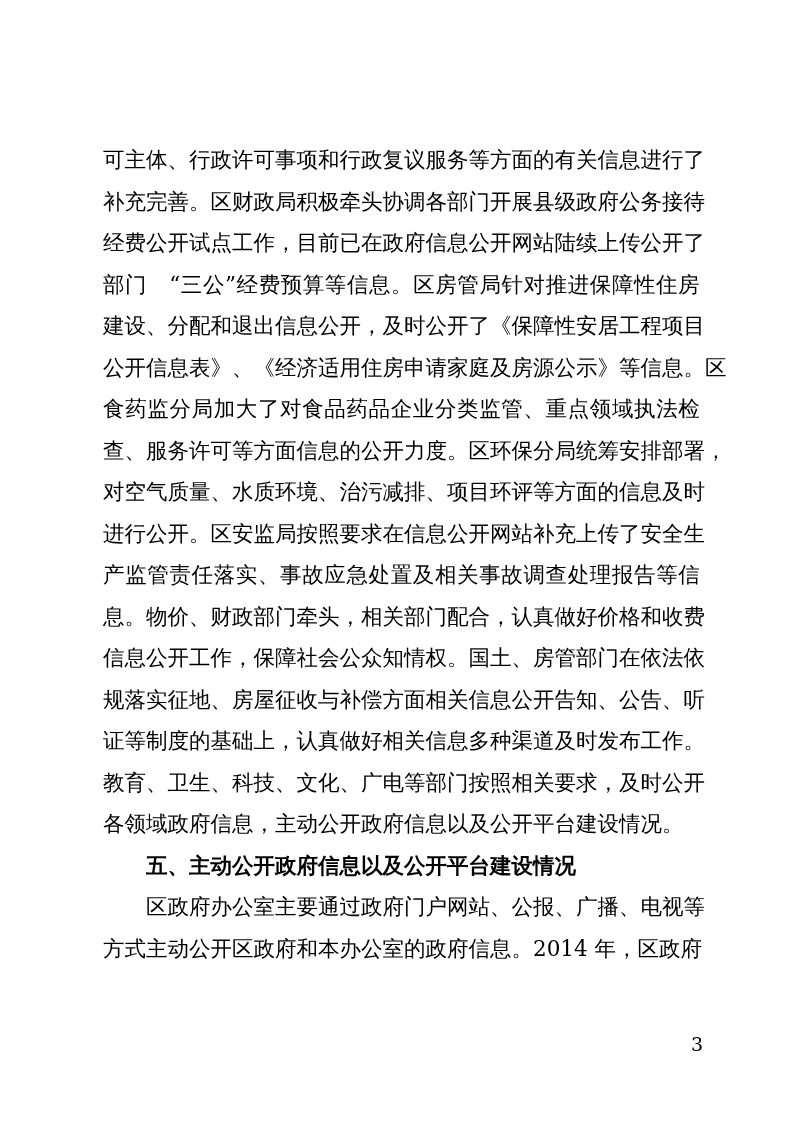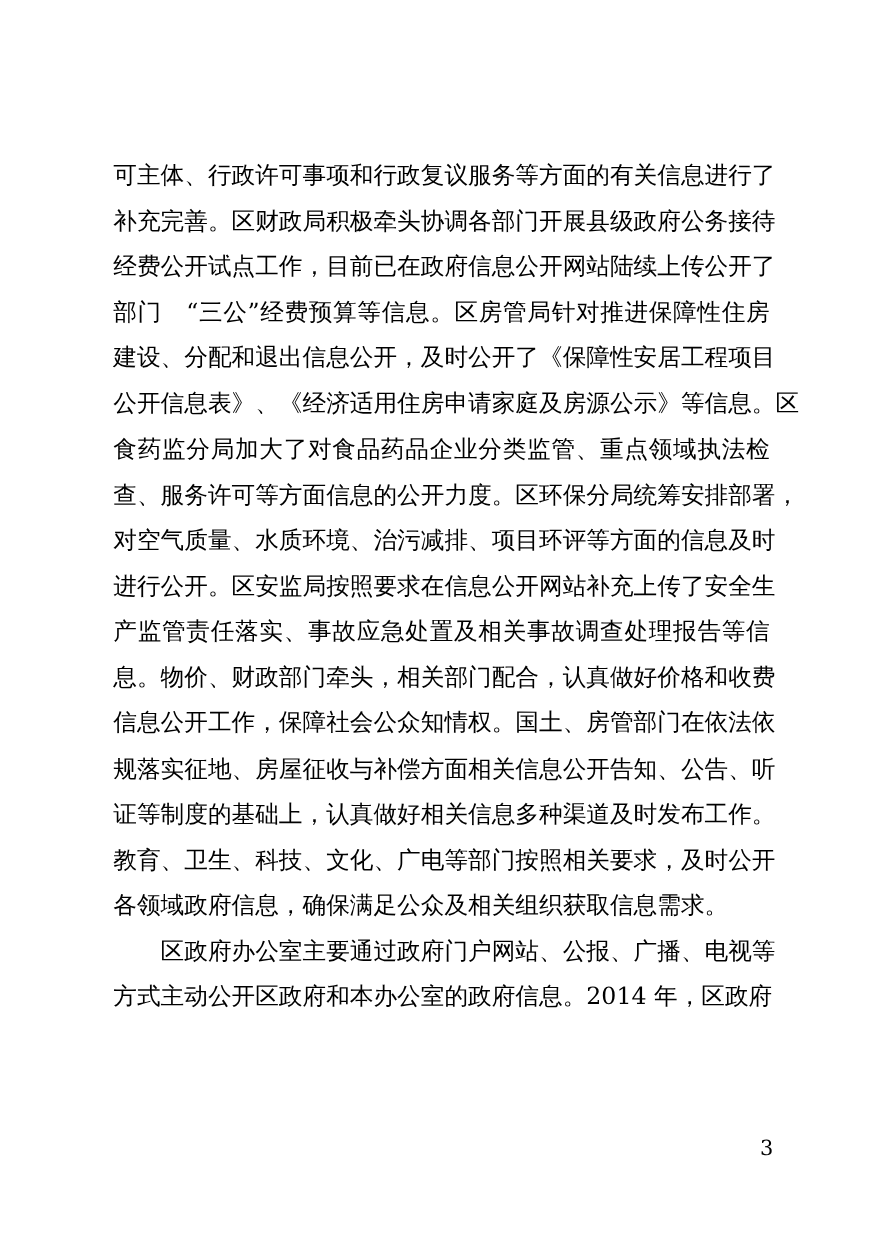--- a/index.html
+++ b/index.html
@@ -73,18 +73,19 @@
       <div class="line body justify"><span>食</span><span>药</span><span>监</span><span>分</span><span>局</span><span>加</span><span>大</span><span>了</span><span>对</span><span>食</span><span>品</span><span>药</span><span>品</span><span>企</span><span>业</span><span>分</span><span>类</span><span>监</span><span>管</span><span>、</span><span>重</span><span>点</span><span>领</span><span>域</span><span>执</span><span>法</span><span>检</span></div>
       <div class="line body justify"><span>查</span><span>、</span><span>服</span><span>务</span><span>许</span><span>可</span><span>等</span><span>方</span><span>面</span><span>信</span><span>息</span><span>的</span><span>公</span><span>开</span><span>力</span><span>度</span><span>。</span><span>区</span><span>环</span><span>保</span><span>分</span><span>局</span><span>统</span><span>筹</span><span>安</span><span>排</span><span>部</span><span>署</span><span>，</span></div>
       <div class="line body justify"><span>对</span><span>空</span><span>气</span><span>质</span><span>量</span><span>、</span><span>水</span><span>质</span><span>环</span><span>境</span><span>、</span><span>治</span><span>污</span><span>减</span><span>排</span><span>、</span><span>项</span><span>目</span><span>环</span><span>评</span><span>等</span><span>方</span><span>面</span><span>的</span><span>信</span><span>息</span><span>及</span><span>时</span></div>
       <div class="line body justify"><span>进</span><span>行</span><span>公</span><span>开</span><span>。</span><span>区</span><span>安</span><span>监</span><span>局</span><span>按</span><span>照</span><span>要</span><span>求</span><span>在</span><span>信</span><span>息</span><span>公</span><span>开</span><span>网</span><span>站</span><span>补</span><span>充</span><span>上</span><span>传</span><span>了</span><span>安</span><span>全</span><span>生</span></div>
       <div class="line body justify"><span>产</span><span>监</span><span>管</span><span>责</span><span>任</span><span>落</span><span>实</span><span>、</span><span>事</span><span>故</span><span>应</span><span>急</span><span>处</span><span>置</span><span>及</span><span>相</span><span>关</span><span>事</span><span>故</span><span>调</span><span>查</span><span>处</span><span>理</span><span>报</span><span>告</span><span>等</span><span>信</span></div>
       <div class="line body justify"><span>息</span><span>。</span><span>物</span><span>价</span><span>、</span><span>财</span><span>政</span><span>部</span><span>门</span><span>牵</span><span>头</span><span>，</span><span>相</span><span>关</span><span>部</span><span>门</span><span>配</span><span>合</span><span>，</span><span>认</span><span>真</span><span>做</span><span>好</span><span>价</span><span>格</span><span>和</span><span>收</span><span>费</span></div>
       <div class="line body justify"><span>信</span><span>息</span><span>公</span><span>开</span><span>工</span><span>作</span><span>，</span><span>保</span><span>障</span><span>社</span><span>会</span><span>公</span><span>众</span><span>知</span><span>情</span><span>权</span><span>。</span><span>国</span><span>土</span><span>、</span><span>房</span><span>管</span><span>部</span><span>门</span><span>在</span><span>依</span><span>法</span><span>依</span></div>
       <div class="line body justify"><span>规</span><span>落</span><span>实</span><span>征</span><span>地</span><span>、</span><span>房</span><span>屋</span><span>征</span><span>收</span><span>与</span><span>补</span><span>偿</span><span>方</span><span>面</span><span>相</span><span>关</span><span>信</span><span>息</span><span>公</span><span>开</span><span>告</span><span>知</span><span>、</span><span>公</span><span>告</span><span>、</span><span>听</span></div>
       <div class="line body justify"><span>证</span><span>等</span><span>制</span><span>度</span><span>的</span><span>基</span><span>础</span><span>上</span><span>，</span><span>认</span><span>真</span><span>做</span><span>好</span><span>相</span><span>关</span><span>信</span><span>息</span><span>多</span><span>种</span><span>渠</span><span>道</span><span>及</span><span>时</span><span>发</span><span>布</span><span>工</span><span>作</span><span>。</span></div>
       <div class="line body justify"><span>教</span><span>育</span><span>、</span><span>卫</span><span>生</span><span>、</span><span>科</span><span>技</span><span>、</span><span>文</span><span>化</span><span>、</span><span>广</span><span>电</span><span>等</span><span>部</span><span>门</span><span>按</span><span>照</span><span>相</span><span>关</span><span>要</span><span>求</span><span>，</span><span>及</span><span>时</span><span>公</span><span>开</span></div>
-      <div class="line body">各领域政府信息，确保满足公众及相关组织获取信息需求。</div>
+      <div class="line body">各领域政府信息，主动公开政府信息以及公开平台建设情况。</div>
+      <div class="line heading indent">五、主动公开政府信息以及公开平台建设情况</div>
       <div class="line body justify indent"><span>区</span><span>政</span><span>府</span><span>办</span><span>公</span><span>室</span><span>主</span><span>要</span><span>通</span><span>过</span><span>政</span><span>府</span><span>门</span><span>户</span><span>网</span><span>站</span><span>、</span><span>公</span><span>报</span><span>、</span><span>广</span><span>播</span><span>、</span><span>电</span><span>视</span><span>等</span></div>
       <div class="line body justify"><span>方</span><span>式</span><span>主</span><span>动</span><span>公</span><span>开</span><span>区</span><span>政</span><span>府</span><span>和</span><span>本</span><span>办</span><span>公</span><span>室</span><span>的</span><span>政</span><span>府</span><span>信</span><span>息</span><span>。</span><span>2014 </span><span>年</span><span>，</span><span>区</span><span>政</span><span>府</span></div>
     </div>
   <div class="page-number">3</div>
 </div>
 
 </body></html>

